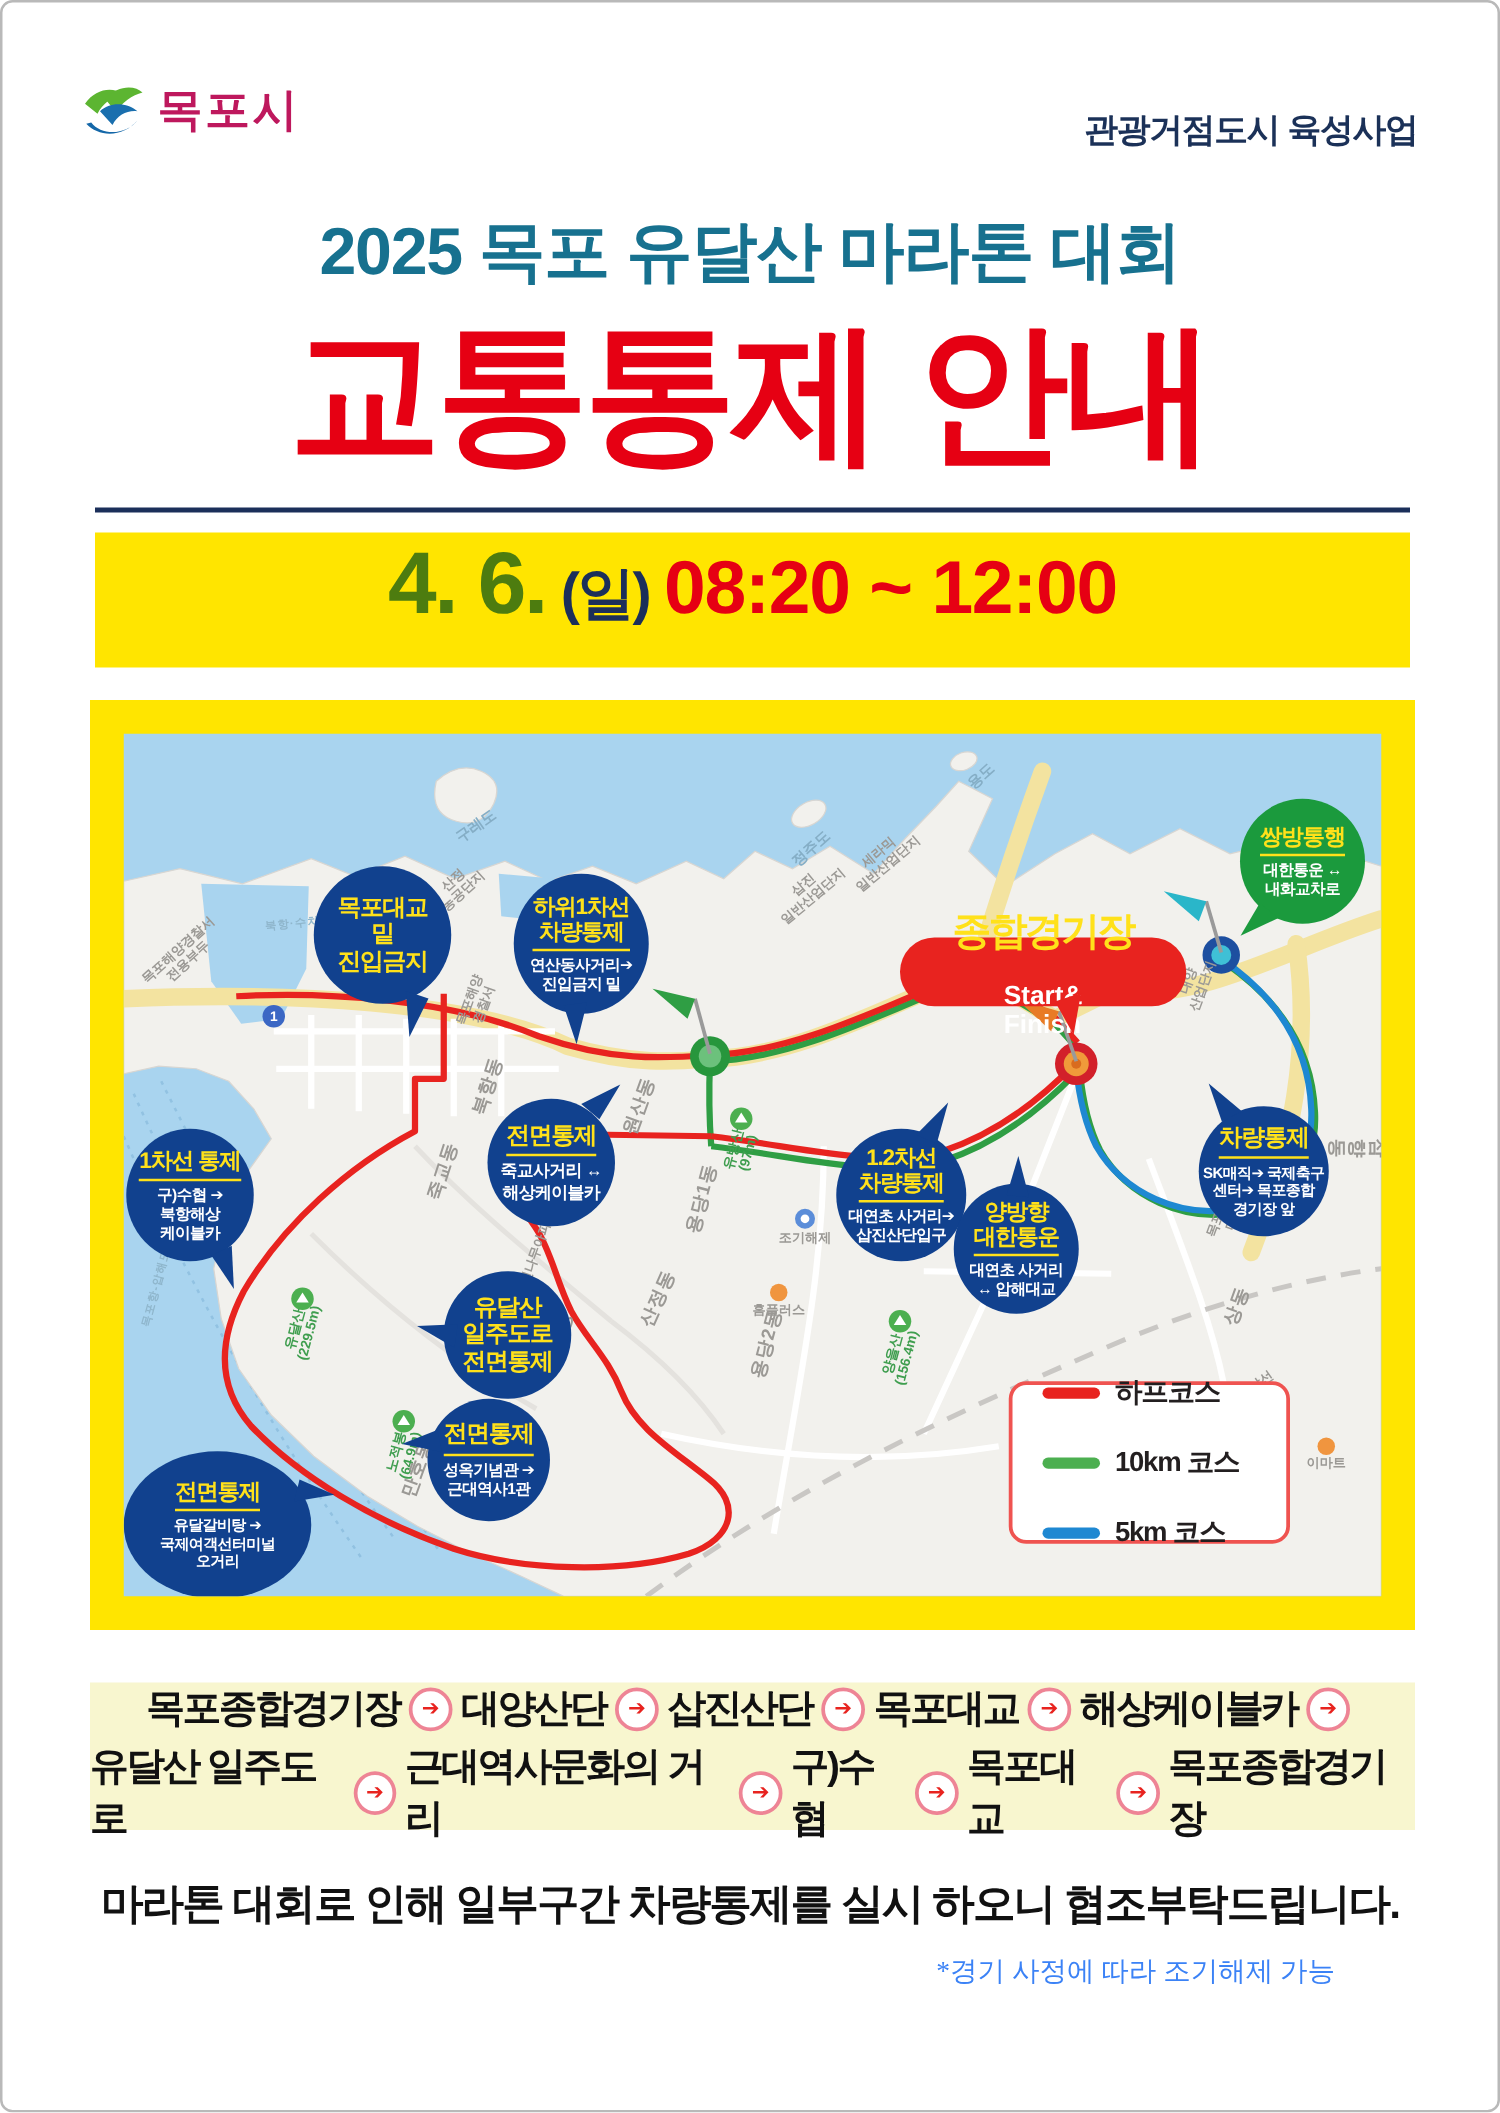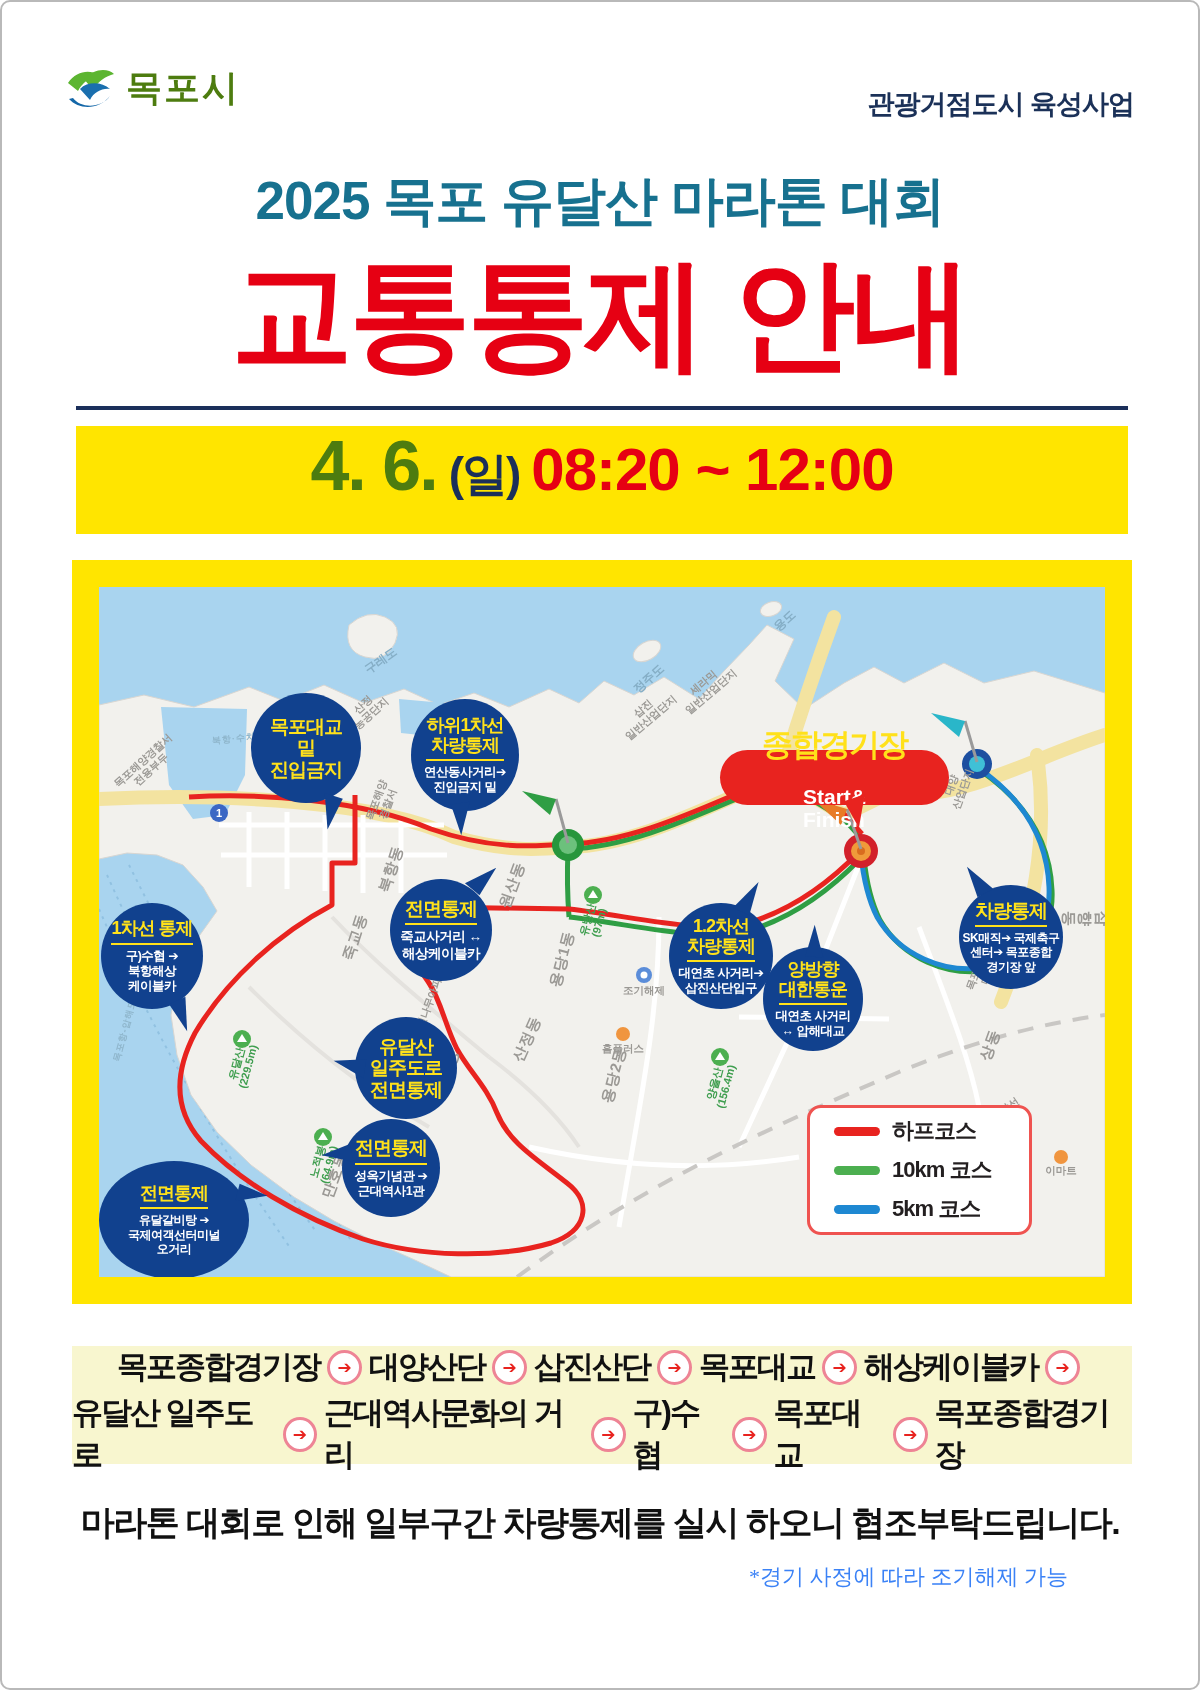--- a/index.html
+++ b/index.html
@@ -3,21 +3,21 @@
 <meta charset="utf-8">
 <style>
   html,body{margin:0;padding:0;background:#fff;}
   .poster{position:relative;width:1196px;height:1686px;margin:0;background:#fff;
     border:2px solid #b9b9b9;border-radius:10px;overflow:hidden;
     font-family:"Liberation Sans","DejaVu Sans",sans-serif;}
   .pre{white-space:pre-line;}
 
   
   .logo{position:absolute;left:62px;top:62px;display:flex;align-items:center;gap:10px;}
-  .logo-text{font-size:36px;font-weight:900;color:#4d7c0f;letter-spacing:2px;}
+  .logo-text{font-size:36px;font-weight:900;color:#be185d;letter-spacing:2px;}
   .program{position:absolute;right:64px;top:84px;font-size:27px;font-weight:900;color:#1b3158;letter-spacing:-1px;}
 
   
   .event-title{position:absolute;left:0;top:164px;width:100%;text-align:center;
     font-size:53px;font-weight:900;color:#17718f;letter-spacing:-1px;}
   .main-title{position:absolute;left:0;top:232px;width:100%;text-align:center;
     font-size:122px;font-weight:900;color:#e60013;letter-spacing:-4px;}
 
   .rule{position:absolute;left:74px;top:404px;width:1052px;height:4px;background:#1b2f5a;}
   .banner{position:absolute;left:74px;top:424px;width:1052px;height:108px;background:#ffe500;
@@ -56,21 +56,21 @@
   .pill .place{color:#ffe11a;font-size:31px;font-weight:900;letter-spacing:-2px;}
   .pill .bar{width:3px;height:34px;background:#ffffff;border-radius:2px;}
   .pill .sf{color:#ffffff;font-size:21px;font-weight:900;line-height:1.05;text-align:left;}
   .pill .ptail{position:absolute;left:128px;bottom:-22px;width:0;height:0;
     border-left:6px solid transparent;border-right:16px solid transparent;
     border-top:30px solid #e8231f;transform:rotate(-18deg);}
 
   
   .legend{position:absolute;left:708px;top:518px;width:225px;height:130px;background:#ffffff;
     border:3px solid #ef5350;border-radius:14px;display:flex;flex-direction:column;
-    justify-content:center;gap:9px;padding-left:24px;box-sizing:border-box;z-index:6;}
+    justify-content:center;gap:26px;padding-left:24px;box-sizing:border-box;z-index:6;}
   .leg-row{display:flex;align-items:center;gap:12px;}
   .leg-swatch{width:46px;height:9px;border-radius:5px;}
   .sw-red{background:#e8231f;} .sw-green{background:#4caf50;} .sw-blue{background:#1e88d2;}
   .leg-label{font-size:22px;font-weight:700;color:#231f20;letter-spacing:-1px;}
 
   
   .summary{position:absolute;left:70px;top:1344px;width:1060px;height:118px;background:#f8f6cf;
     display:flex;flex-direction:column;align-items:center;gap:4px;}
   .sum-line{display:flex;align-items:center;font-size:31px;font-weight:900;color:#111111;letter-spacing:-2px;}
   .arrow-chip{display:inline-flex;justify-content:center;align-items:center;width:29px;height:29px;
@@ -292,20 +292,26 @@
       </div>
 
       <div class="callout" style="left:312px;top:112px;width:108px;height:112px;">
         <div class="co-title u pre" style="font-size:18px;">하위1차선
 차량통제</div>
         <div class="co-detail pre" style="font-size:12.5px;">연산동사거리➔
 진입금지 밑</div>
         <div class="tail" style="left:42px;bottom:-24px;border-left:6px solid transparent;border-right:13px solid transparent;border-top:32px solid #11418e;transform:rotate(-8deg);"></div>
       </div>
 
+      <div class="callout green" style="left:893px;top:52px;width:100px;height:100px;">
+        <div class="co-title u" style="font-size:18px;">쌍방통행</div>
+        <div class="co-detail pre" style="font-size:12.5px;">대한통운 ↔
+내화교차로</div>
+        <div class="tail" style="left:4px;bottom:-16px;border-left:5px solid transparent;border-right:14px solid transparent;border-top:30px solid #1b9a3d;transform:rotate(40deg);"></div>
+      </div>
 
       <div class="callout" style="left:291px;top:292px;width:102px;height:102px;">
         <div class="co-title u">전면통제</div>
         <div class="co-detail pre">죽교사거리 ↔
 해상케이블카</div>
         <div class="tail" style="right:0px;top:-18px;border-left:14px solid transparent;border-right:5px solid transparent;border-bottom:32px solid #11418e;transform:rotate(40deg);"></div>
       </div>
 
       <div class="callout" style="left:2px;top:316px;width:102px;height:106px;">
         <div class="co-title u" style="font-size:18px;">1차선 통제</div>

